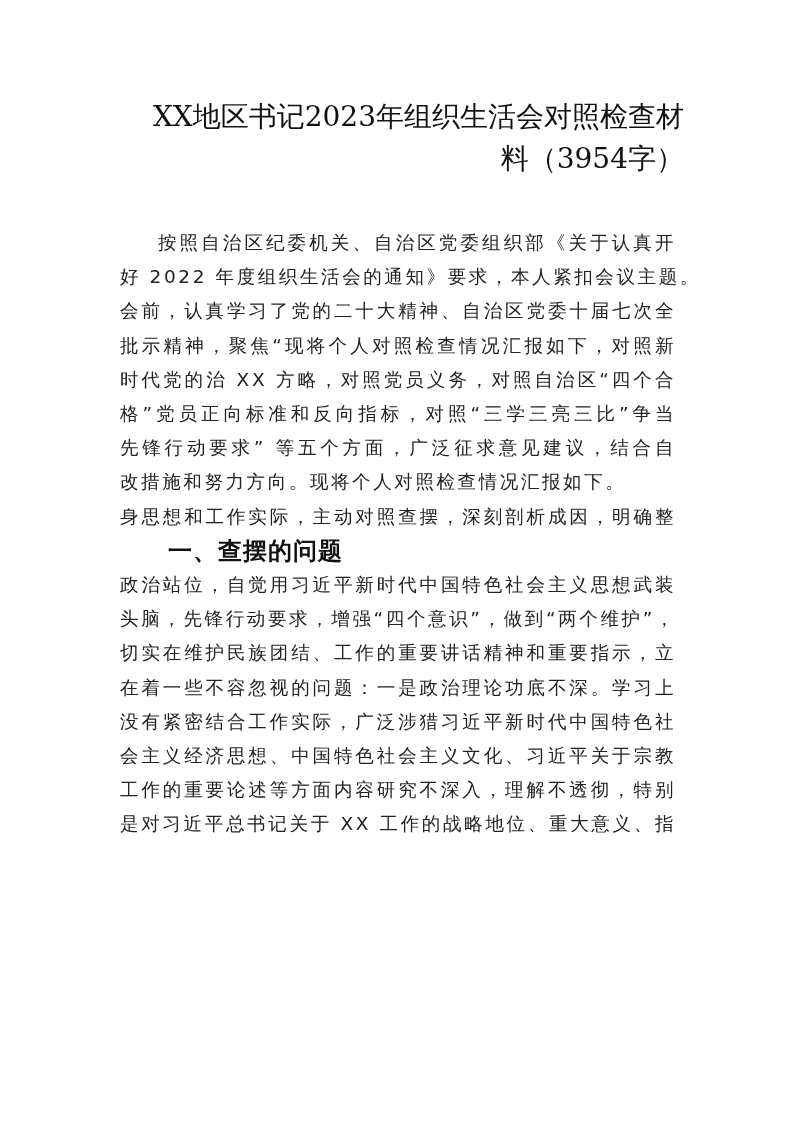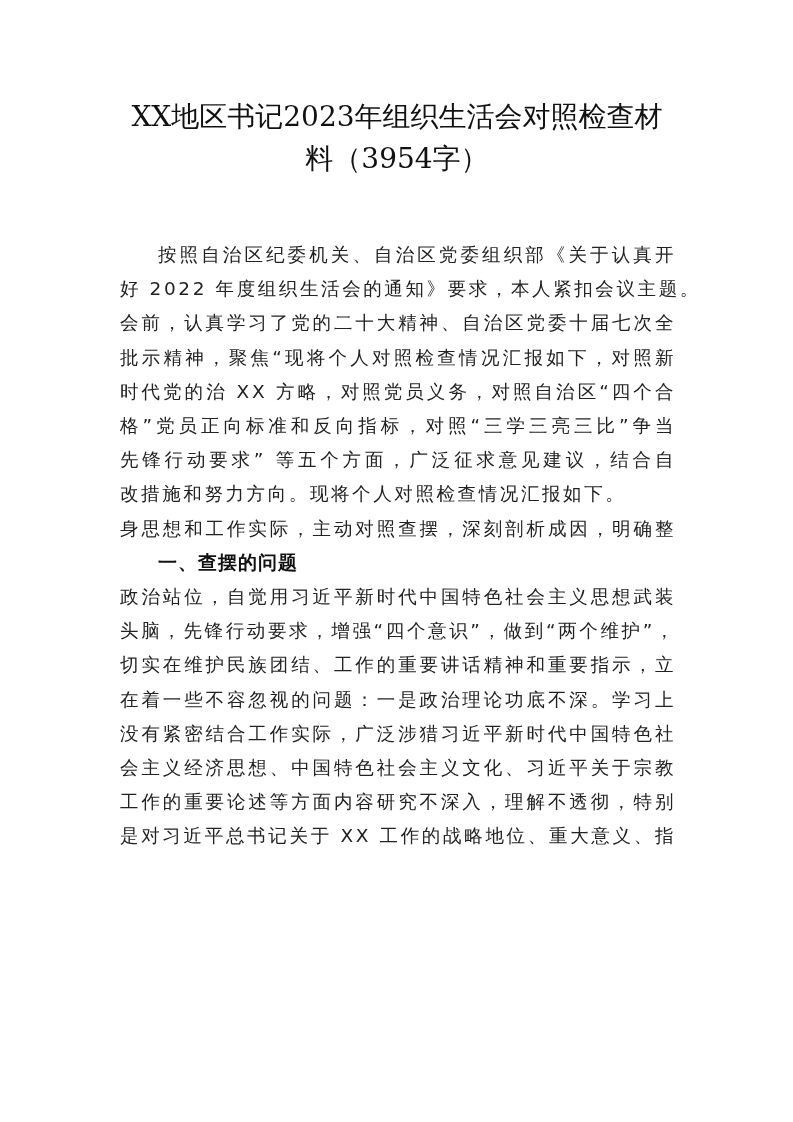--- a/index.html
+++ b/index.html
@@ -20,21 +20,21 @@
       top: 0;
       width: 793px;
       height: 1122px;
       background: #ffffff;
     }
     .title {
       position: absolute;
       left: 110px;
       top: 96px;
       width: 574px;
-      text-align: center;
+      text-align: right;
       font-family: "DejaVu Serif", "Liberation Serif", serif;
       font-size: 28px;
       line-height: 42px;
       font-weight: normal;
       color: #111111;
       margin: 0;
     }
     .body-text {
       position: absolute;
       left: 120px;
@@ -45,36 +45,35 @@
       line-height: 34.2px;
       color: #222222;
       letter-spacing: 2.6px;
       text-align: justify;
     }
     .heading {
       margin: 0;
       text-indent: 2em;
       font-family: "Liberation Sans", "DejaVu Sans", sans-serif;
       font-weight: bold;
-      font-size: 19px;
+      font-size: 24px;
       letter-spacing: 1px;
       color: #111111;
     }
     .line {
       display: block;
       white-space: nowrap;
       text-align-last: justify;
       text-align: justify;
     }
     .line.last {
       text-align-last: left;
     }
     .line.indent {
       padding-left: 38px;
-      margin-top: 12px;
     }
   </style>
 </head>
 <body>
 
 <div class="page">
 
   <h1 class="title">
     <span class="title-line" style="display:block;">XX地区书记2023年组织生活会对照检查材</span>
     <span class="title-line" style="display:block;">料（3954字）</span>

